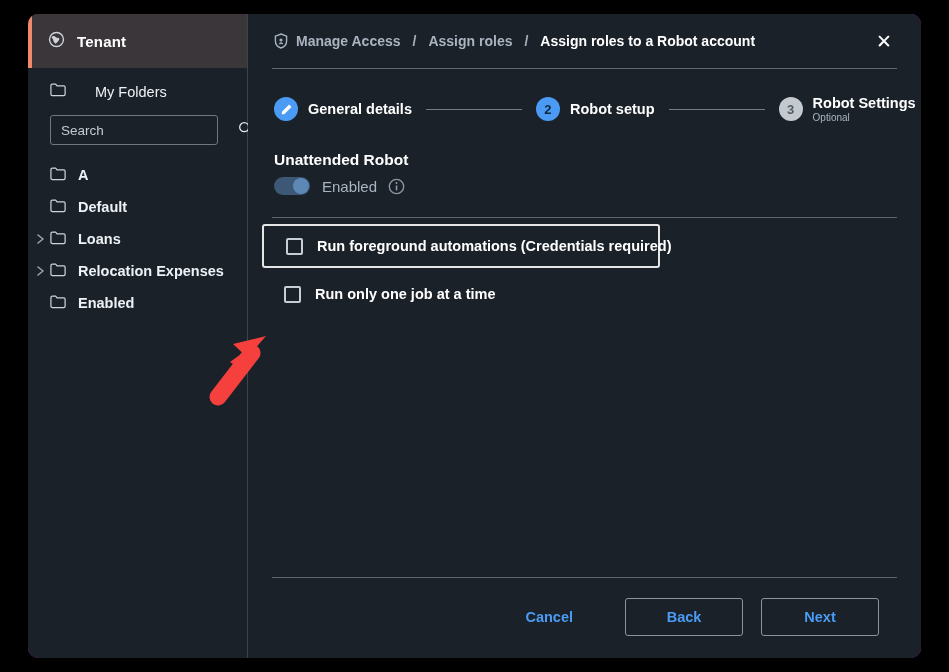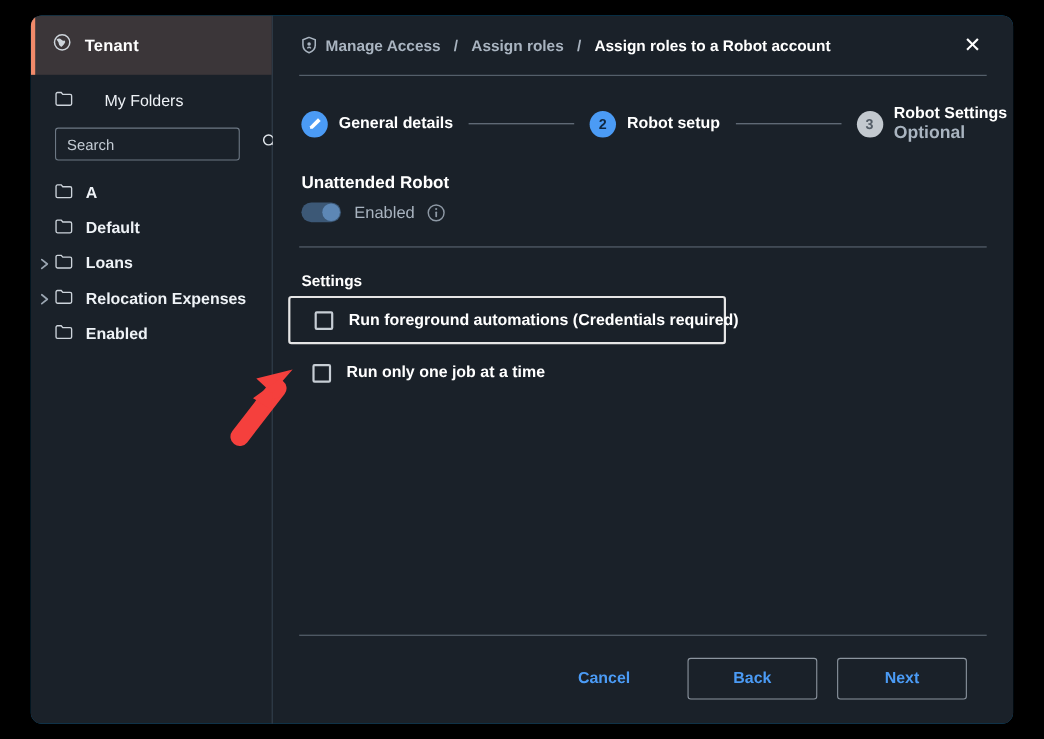--- a/index.html
+++ b/index.html
@@ -11,21 +11,21 @@
     overflow: hidden;
     font-family: "Liberation Sans", sans-serif;
   }
 
   #app {
     position: absolute;
     left: 28px;
     top: 14px;
     width: 893px;
     height: 644px;
-    background: #0369a1;
+    background: #a21caf;
     border-radius: 10px;
     overflow: hidden;
     display: flex;
   }
 
   
   .sidebar {
     width: 219px;
     flex: 0 0 219px;
     background: #1a2129;
@@ -189,23 +189,22 @@
   .step-text { margin-left: 10px; }
   .step-title {
     color: #ffffff;
     font-size: 14.5px;
     font-weight: bold;
     white-space: nowrap;
     line-height: 1.15;
   }
   .step-sub {
     color: #a9b4c0;
-    font-size: 16px;
+    font-size: 10px;
     line-height: 1.15;
-    font-weight: bold;
   }
   .step-line {
     height: 1px;
     background: #717c88;
     width: 96px;
     margin: 0 14px;
     flex: 0 0 96px;
   }
 
   
@@ -503,21 +502,20 @@
             <circle cx="9" cy="5.3" r="1.05" fill="#8d98a4"></circle>
             <rect x="8.2" y="7.6" width="1.7" height="5.6" rx="0.8" fill="#8d98a4"></rect>
           </svg>
         </span>
       </div>
     </div>
 
     <div class="hr" style="margin-top:22px;"></div>
 
     <div class="sect">
-      <div class="settings-title">Settings</div>
 
       <div class="cb-row highlight">
         <span class="cbox"></span>
         <span class="cb-label">Run foreground automations (Credentials required)</span>
       </div>
 
       <div class="cb-row">
         <span class="cbox"></span>
         <span class="cb-label">Run only one job at a time</span>
       </div>

